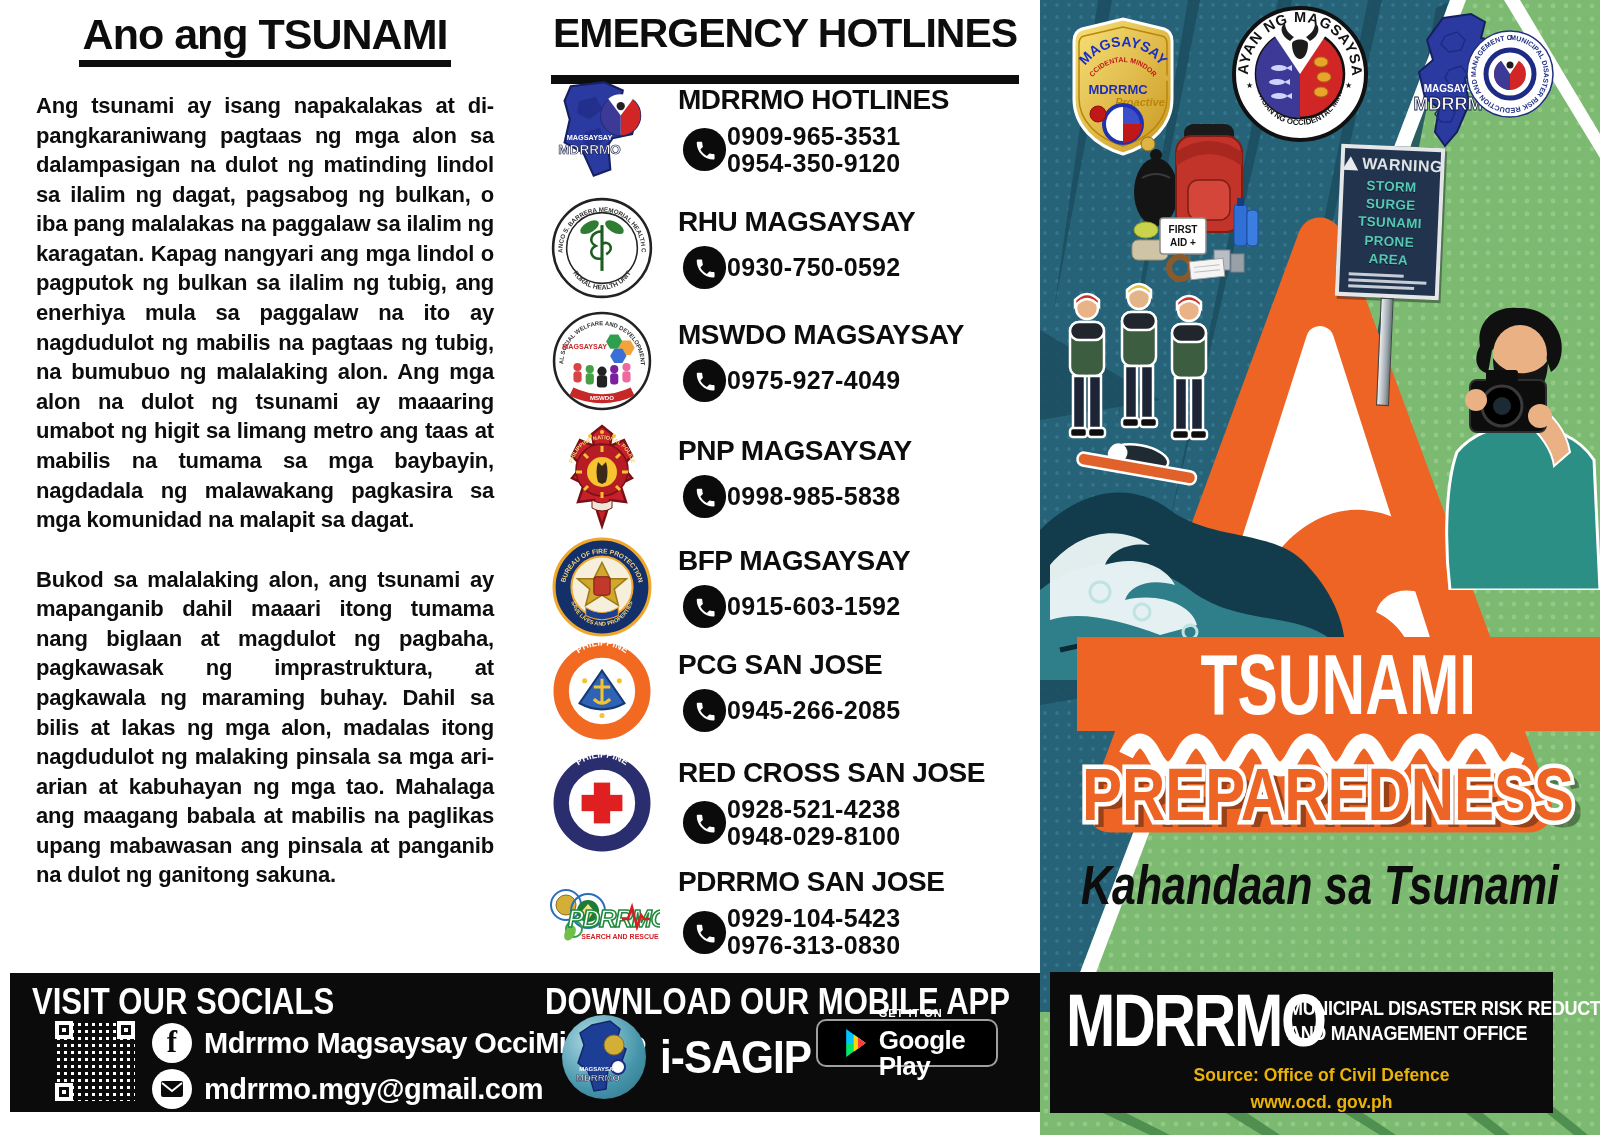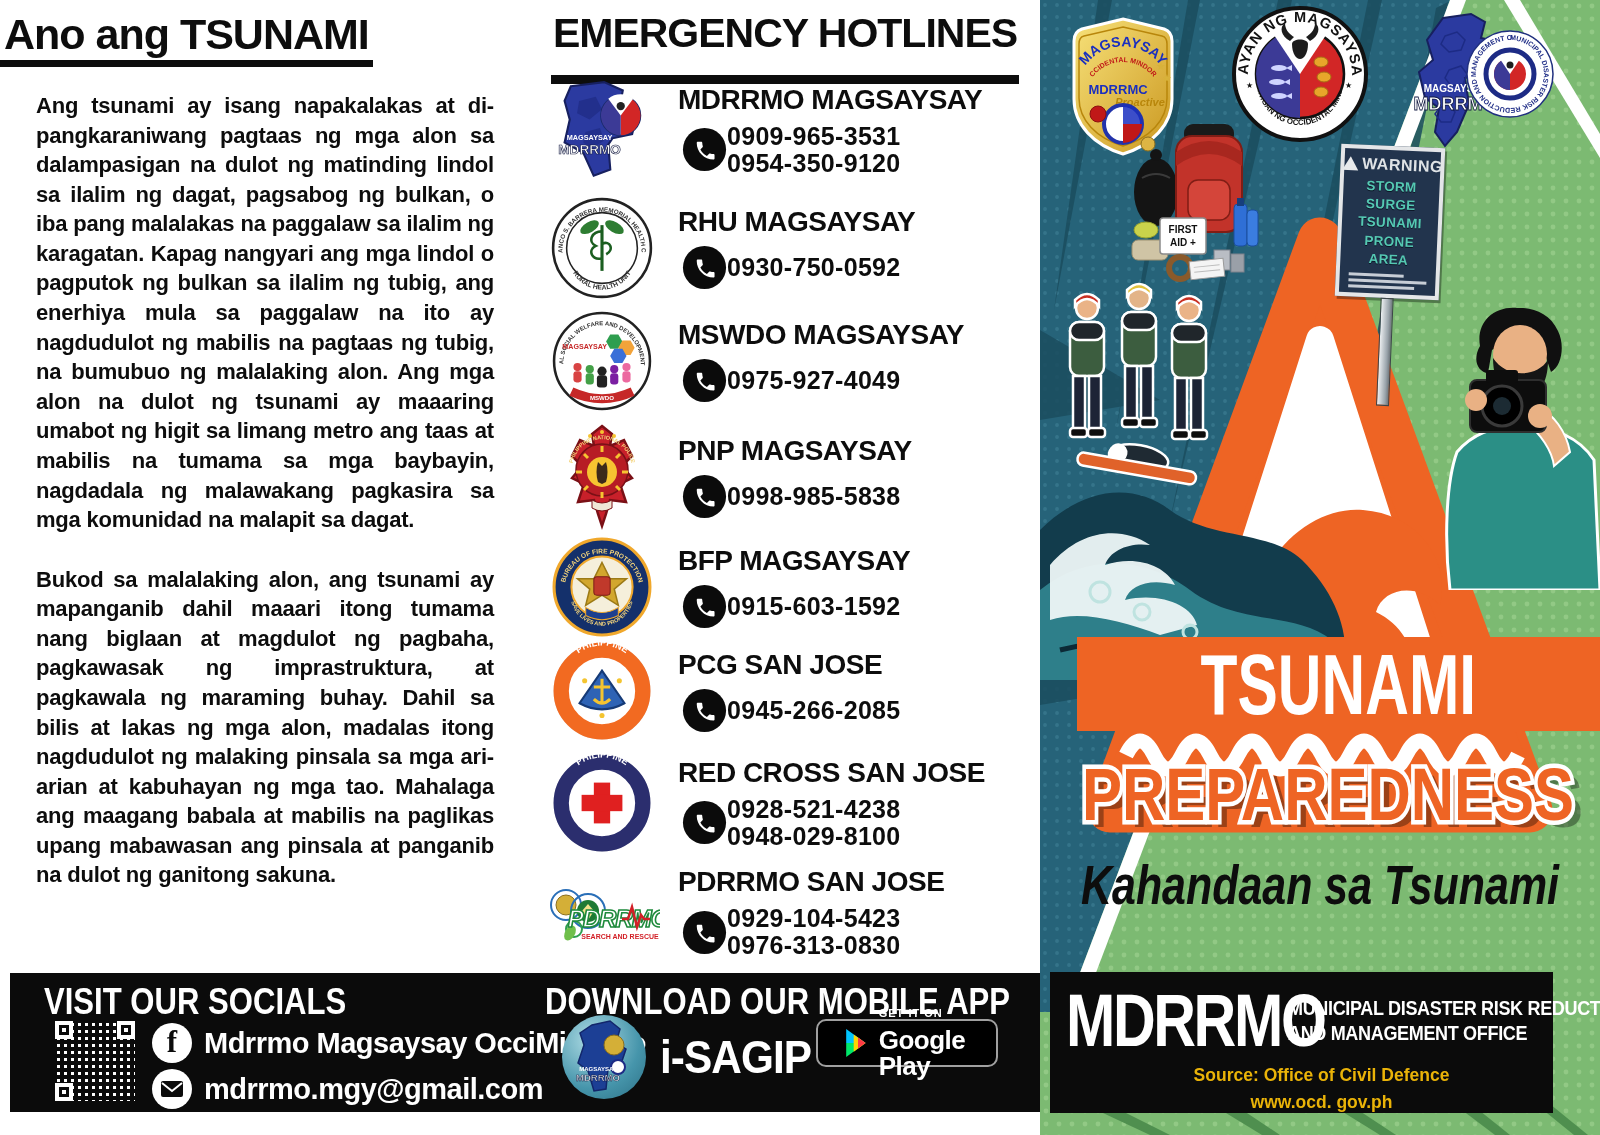--- a/index.html
+++ b/index.html
@@ -3,21 +3,21 @@
 <meta charset="utf-8">
 <style>
   html,body { margin:0; padding:0; background:#e8e8e8; }
   .page {
     position:relative; width:1600px; height:1135px; background:#ffffff;
     font-family:"Liberation Sans", sans-serif; overflow:hidden;
     -webkit-font-smoothing:antialiased;
   }
   
   .left-panel { position:absolute; left:0; top:0; width:530px; height:970px; }
-  .left-title-wrap { text-align:left; margin-top:10px; }
+  .left-title-wrap { text-align:center; margin-top:10px; }
   .left-title { display:inline-block; font-size:43px; font-weight:900; color:#0d0d0d;
     border-bottom:7px solid #0d0d0d; padding:0 4px 1px; letter-spacing:-1px; }
   .left-par { margin:0 36px; width:458px; font-size:22px; font-weight:700; color:#0d0d0d;
     text-align:justify; line-height:1.345; letter-spacing:-0.2px; }
   .p1 { margin-top:24px; } .p2 { margin-top:30px; }
 
   
   .mid-panel { position:absolute; left:530px; top:0; width:510px; height:970px; }
   .mid-title-wrap { text-align:center; margin-top:10px; }
   .mid-title { display:inline-block; font-size:41px; font-weight:900; color:#0d0d0d;
@@ -106,21 +106,21 @@
           <circle cx="68" cy="36" r="19" fill="#fff" stroke="#1a2a6b" stroke-width="1.5"></circle>
           <path d="M68,17 A19,19 0 0 1 68,55 Z" fill="#d22626"></path>
           <path d="M68,17 A19,19 0 0 0 68,55 Z" fill="#3c3a96"></path>
           <path d="M68,36 L56,20 A19,19 0 0 1 80,20 Z" fill="#fff"></path>
           <circle cx="68" cy="27" r="4" fill="#222"></circle>
           <text x="38" y="60" font-size="7" font-weight="800" fill="#fff" text-anchor="middle">MAGSAYSAY</text>
           <text x="38" y="73" font-size="13" font-weight="900" fill="#fff" stroke="#10173f" stroke-width="0.6" text-anchor="middle">MDRRMO</text>
         </svg>
       </div>
       <div class="hl-body">
-        <div class="hl-name">MDRRMO MAGSAYSAY</div>
+        <div class="hl-name">MDRRMO HOTLINES</div>
         <div class="hl-phone">
           <svg width="45" height="45" viewBox="0 0 48 48">
               <circle cx="24" cy="24" r="23" fill="#0b0b0b"></circle>
               <path d="M33.8 28.9c-1.3 0-2.6-.2-3.8-.6-.4-.1-.8 0-1.1.3l-2.3 2.3c-3-1.5-5.5-4-7-7l2.3-2.3c.3-.3.4-.7.3-1.1-.4-1.2-.6-2.5-.6-3.8 0-.6-.5-1.1-1.1-1.1h-3.7c-.6 0-1.1.5-1.1 1.1 0 9.9 8 17.9 17.9 17.9.6 0 1.1-.5 1.1-1.1v-3.7c0-.6-.5-1.1-1.1-1.1z" fill="#fff"></path>
             </svg>
           <div class="hl-nums">
             <span>0909-965-3531</span>
             <span>0954-350-9120</span>
           </div>
         </div>
@@ -622,21 +622,21 @@
         <div>AND MANAGEMENT OFFICE</div>
       </div>
       <div class="rp-src">
         <div>Source: Office of Civil Defence</div>
         <div>www.ocd. gov.ph</div>
       </div>
     </div>
   </div>
 
   <div class="footer-band">
-    <div class="f-title" style="left:34px;top:8px">
+    <div class="f-title" style="left:22px;top:8px">
       <span class="cond">VISIT OUR SOCIALS</span>
     </div>
     <div class="qr">
       <div class="qr-f" style="left:0;top:0"></div>
       <div class="qr-f" style="right:0;top:0"></div>
       <div class="qr-f" style="left:0;bottom:0"></div>
     </div>
     <div class="f-row" style="left:142px;top:50px">
       <div class="fb-ic">
           <span>f</span>

